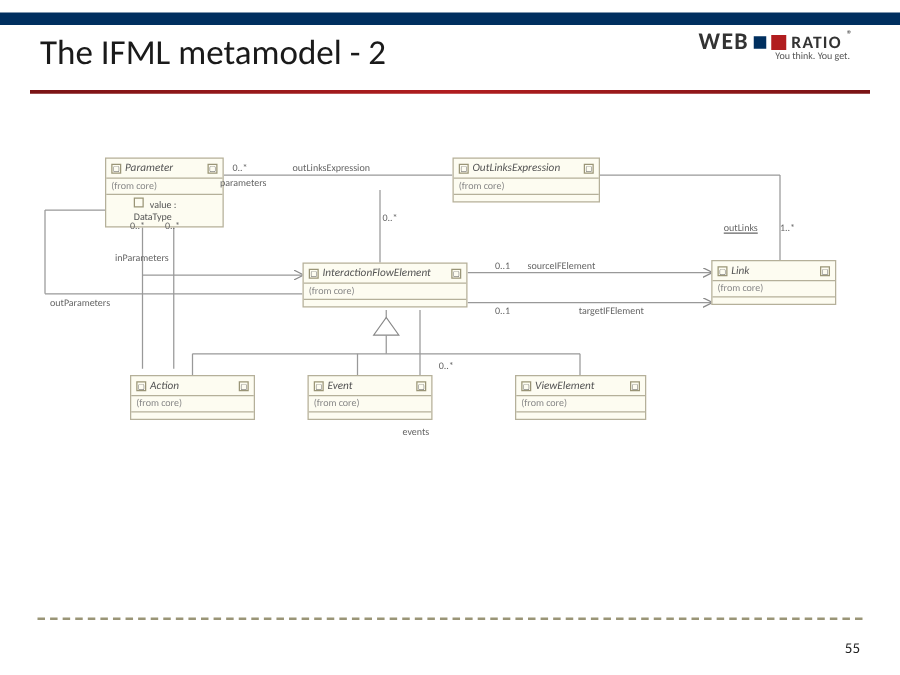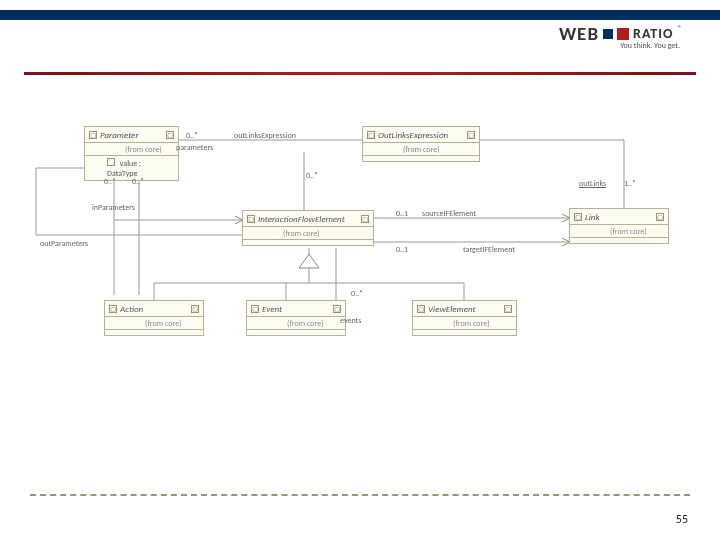--- a/index.html
+++ b/index.html
@@ -23,38 +23,39 @@
   .logo .reg { font-size: 9px; color: #333; position: relative; top: -6px; }
   .tagline { position: absolute; top: 40px; right: 40px; font-size: 8px; color: #555; }
 
   
   .diagram { position: absolute; top: 120px; left: 24px; right: 24px; height: 270px; }
   .umlbox { position: absolute; background: #fdfcf1; border: 1px solid #b5b09a; font-size: 9px; color: #555; }
   .umlbox .hdr { display: flex; align-items: center; gap: 3px; padding: 2px 4px; border-bottom: 1px solid #b5b09a; }
   .umlbox .hdr .ci { width: 8px; height: 8px; border: 1px solid #9a9577; display: inline-flex; align-items: center; justify-content: center; font-size: 6px; line-height: 1; }
   .umlbox .hdr .nm { flex: 1; font-style: italic; }
   .umlbox .hdr .ai { width: 8px; height: 8px; border: 1px solid #9a9577; font-size: 6px; display: inline-flex; align-items: center; justify-content: center; }
-  .umlbox .from { padding: 1px 4px; font-size: 8px; color: #888; margin-left: 36px; }
+  .umlbox .from { padding: 1px 4px; font-size: 8px; color: #888; }
   .umlbox .attr { border-top: 1px solid #b5b09a; padding: 2px 22px; font-size: 8px; color: #555; }
   .umlbox .empty { border-top: 1px solid #b5b09a; height: 6px; }
 
   .lbl { position: absolute; font-size: 8px; color: #666; white-space: nowrap; }
 
   
   .conn { position: absolute; inset: 0; }
 
   
   .footer-dash { position: absolute; bottom: 44px; left: 30px; right: 30px; border-top: 2px dashed #9a9577; }
   .pagenum { position: absolute; bottom: 14px; right: 32px; font-size: 12px; color: #222; }
 </style>
 </head>
 <body>
 
 <div class="slide">
   <div class="header-rule"></div>
+  <div class="title">The IFML metamodel - 2</div>
   <div class="header-rule2"></div>
 
   <div class="logo">
     <span class="word-web">WEB</span>
     <span class="sq1"></span>
     <span class="star"></span>
     <span class="ratio">RATIO</span>
     <span class="reg">®</span>
   </div>
   <div class="tagline">You think. You get.</div>
@@ -184,18 +185,18 @@
 
     <span class="lbl" style="left:372px; top:88px;">0..1</span>
     <span class="lbl" style="left:398px; top:88px;">sourceIFElement</span>
     <span class="lbl" style="left:372px; top:124px;">0..1</span>
     <span class="lbl" style="left:398px; top:124px;padding-left:41px;">targetIFElement</span>
 
     <span class="lbl" style="left:555px; top:58px;text-decoration:underline;">outLinks</span>
     <span class="lbl" style="left:600px; top:58px;">1..*</span>
 
     <span class="lbl" style="left:327px; top:168px;">0..*</span>
-    <span class="lbl" style="left:298px; top:195px;margin-left:18px;">events</span>
+    <span class="lbl" style="left:298px; top:221px;">events</span>
   </div>
 
   <div class="footer-dash"></div>
   <div class="pagenum">55</div>
 </div>
 
 </body></html>

